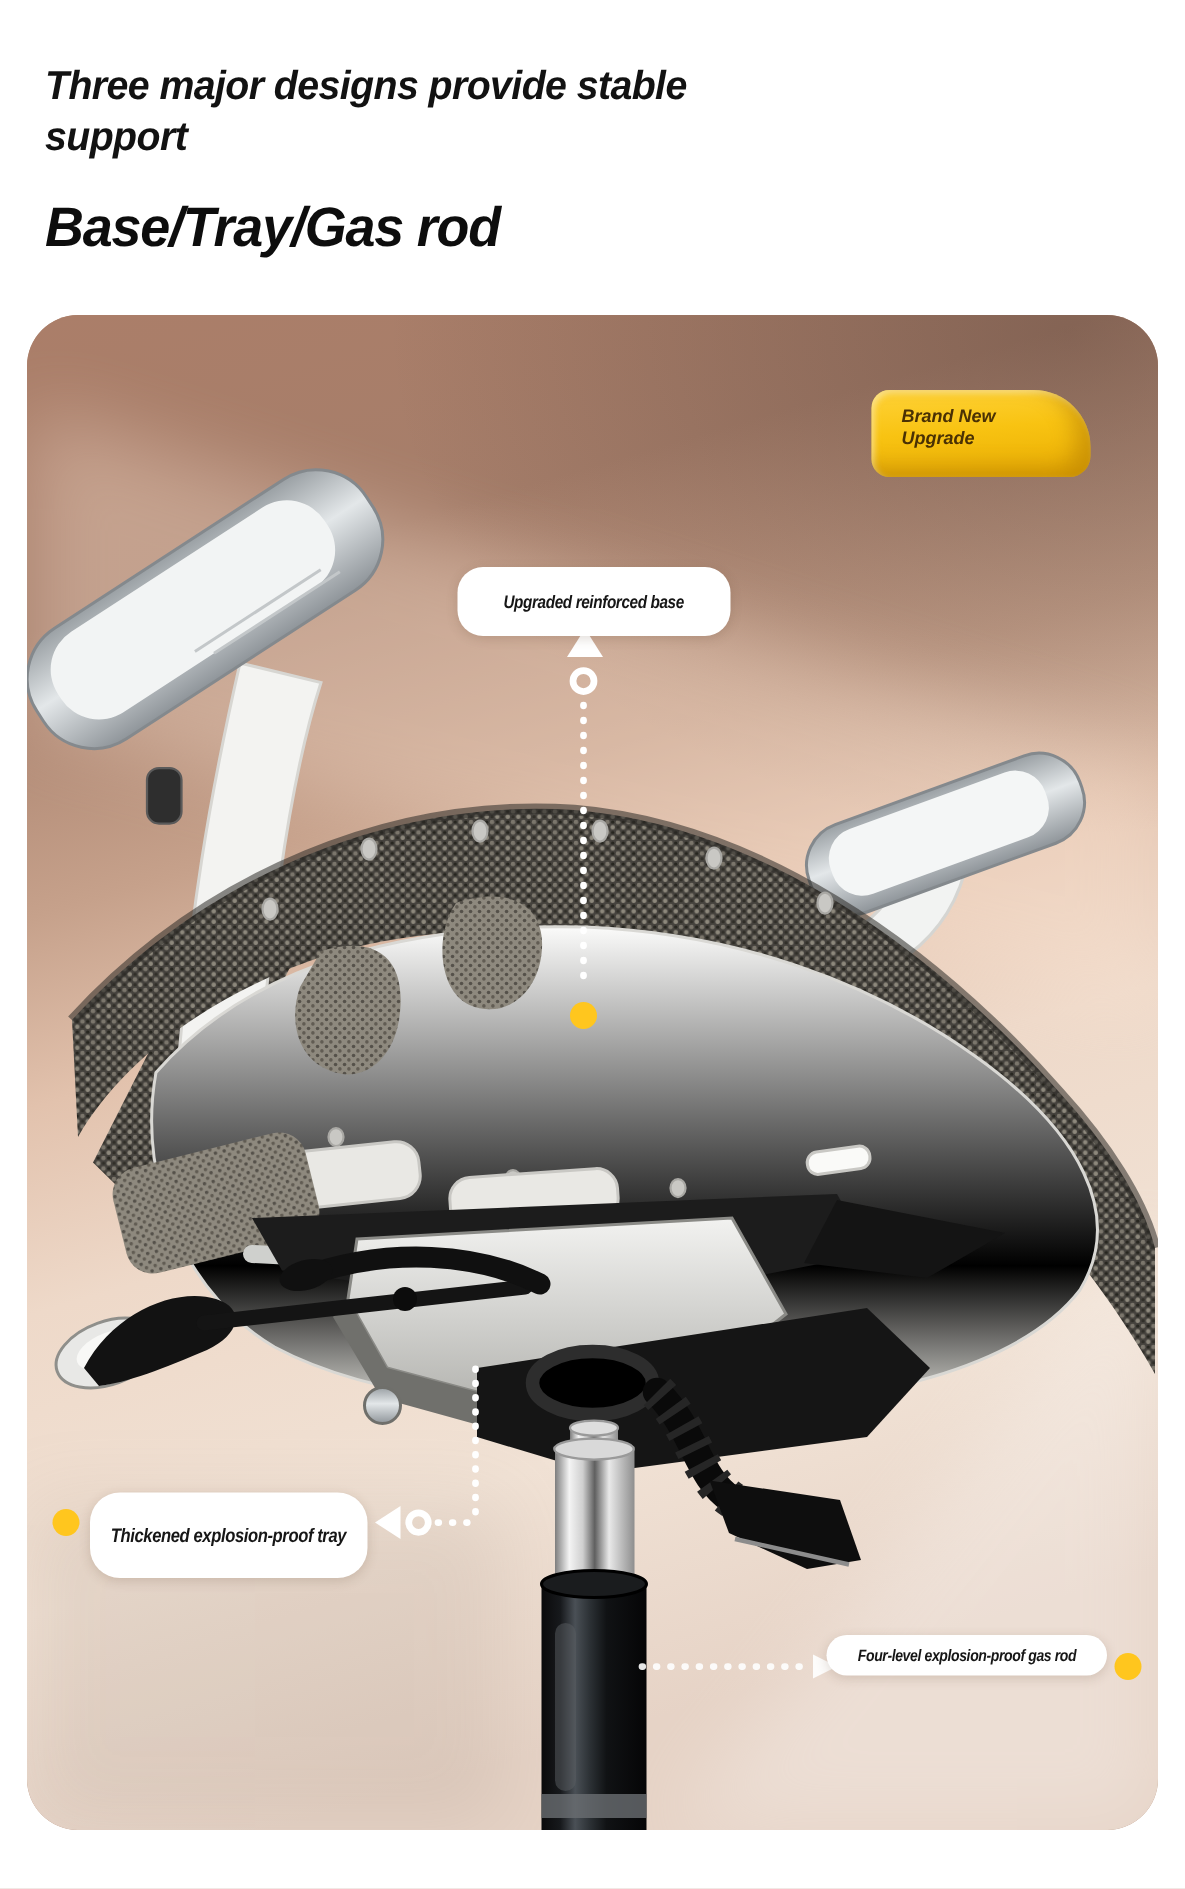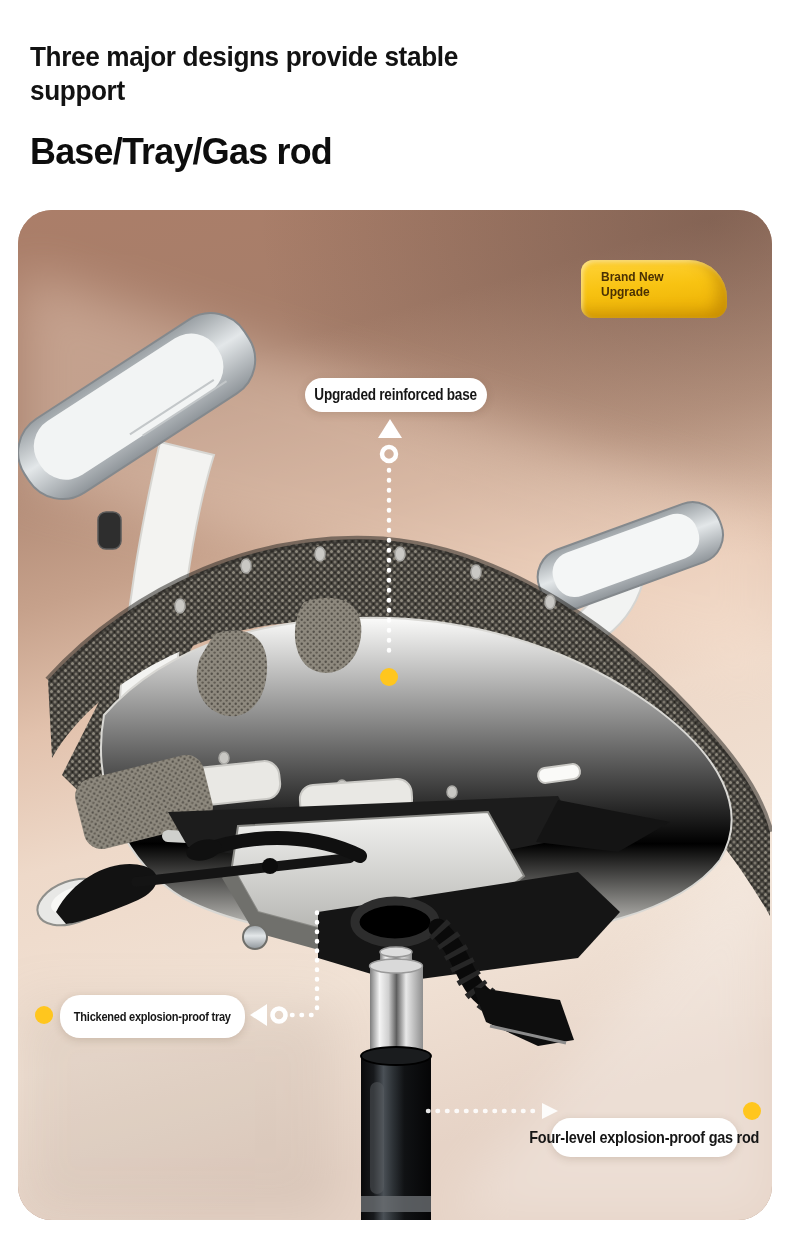--- a/index.html
+++ b/index.html
@@ -1,18 +1,19 @@
 <!DOCTYPE html>
 <html><head>
 <meta charset="utf-8">
 <style>
   html,body{margin:0;padding:0;background:#ffffff;}
   .page{
     position:relative;width:790px;height:1259px;overflow:hidden;background:#ffffff;
     font-family:"Liberation Sans", sans-serif;
+    font-style:italic;
   }
   
   .hdr{position:absolute;left:30px;top:40px;width:560px;}
   .hdr h1{
     margin:0;font-size:27px;line-height:1.27;font-weight:700;color:#121212;
     letter-spacing:-0.4px;max-width:545px;transform:scaleX(.97);transform-origin:left top;
   }
   .hdr h2{
     margin:24px 0 0 0;font-size:37px;line-height:1.05;font-weight:700;color:#0d0d0d;
     letter-spacing:-0.8px;transform:scaleX(.97);transform-origin:left top;
@@ -34,23 +35,23 @@
     padding:10px 0 0 20px;box-sizing:border-box;
   }
   .badge span{display:block;}
   
   .pill{
     position:absolute;display:flex;align-items:center;justify-content:center;
     background:#ffffff;color:#161616;font-weight:700;white-space:nowrap;
     box-shadow:0 2px 8px rgba(90,60,40,.18);
   }
   .pill .tx{display:inline-block;transform:scaleX(.85);transform-origin:center;letter-spacing:-0.3px;}
-  .pill-base{left:287px;top:168px;width:182px;height:34px;border-radius:17px;font-size:16px;}
-  .pill-tray{left:42px;top:785px;width:185px;height:43px;border-radius:20px;font-size:13px;}
-  .pill-gas{left:533px;top:880px;width:187px;height:39px;border-radius:20px;font-size:17px;margin-top:28px;}
+  .pill-base{left:287px;top:168px;width:182px;height:46px;border-radius:17px;font-size:12px;}
+  .pill-tray{left:42px;top:785px;width:185px;height:57px;border-radius:20px;font-size:13px;}
+  .pill-gas{left:533px;top:880px;width:187px;height:27px;border-radius:20px;font-size:11px;}
 </style>
 </head>
 <body>
 
 <div class="page">
 
   <header class="hdr">
     <h1>Three major designs provide stable support</h1>
     <h2>Base/Tray/Gas rod</h2>
   </header>

